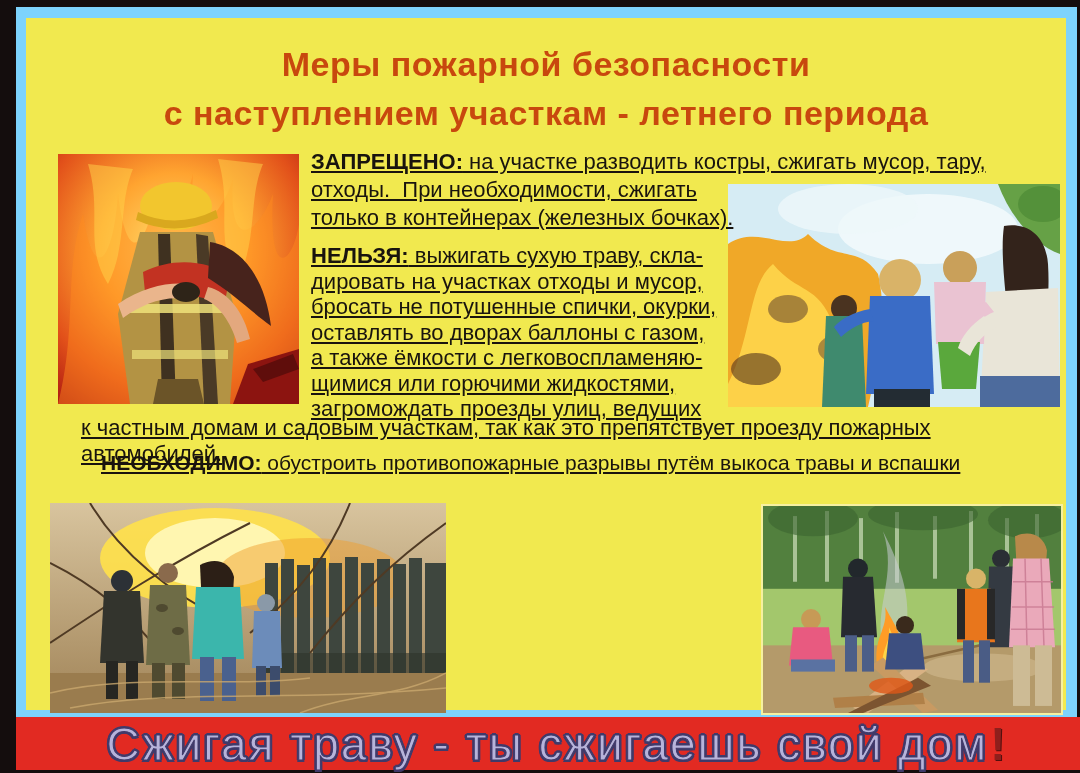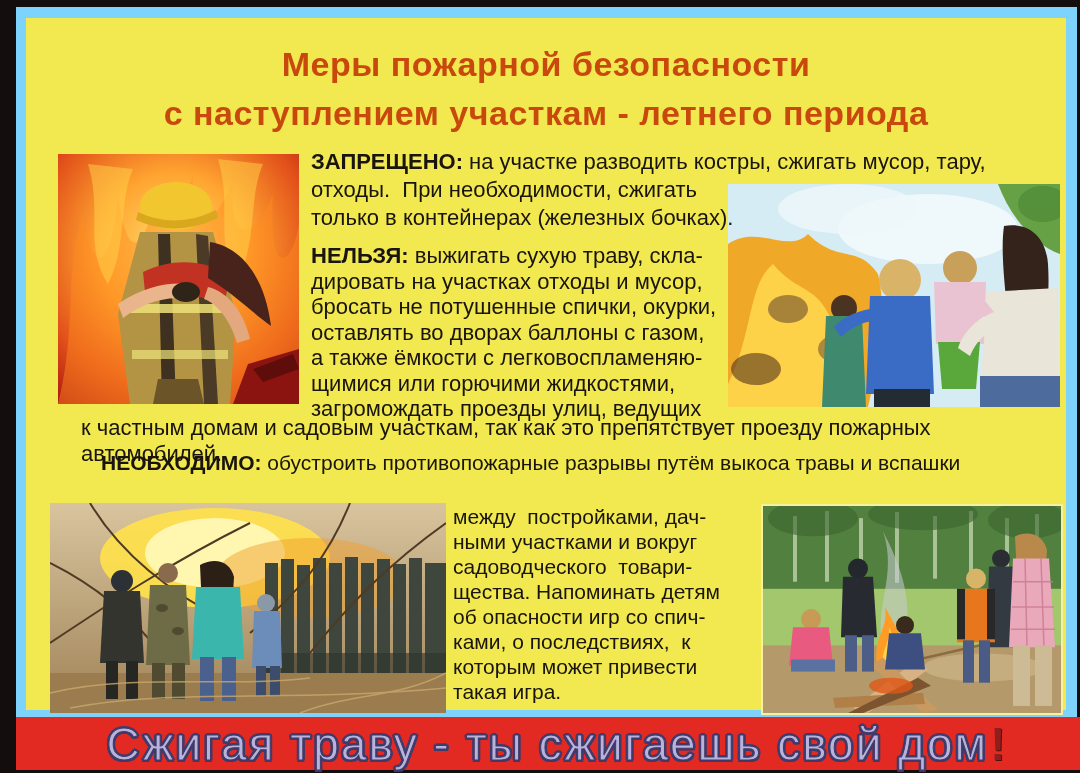--- a/index.html
+++ b/index.html
@@ -6,21 +6,21 @@
   .poster{position:relative;width:1080px;height:773px;background:#140d0d;overflow:hidden;
           font-family:"Liberation Sans",sans-serif;}
   .frame{position:absolute;left:0;top:7px;right:3px;bottom:10px;background:#7dd3fc;margin-left:16px;}
   .inner{position:absolute;left:10px;top:11px;right:11px;height:692px;background:#f1e94f;}
   .title{position:absolute;left:0;right:0;text-align:center;font-weight:bold;
          color:#c8480e;font-size:34px;letter-spacing:.5px;}
   .t1{top:27px;}
   .t2{top:76px;}
   .photo{position:absolute;overflow:hidden;}
   .photo svg{display:block;width:100%;height:100%;}
-  .para{position:absolute;color:#19140e;white-space:pre-wrap;}
+  .para{position:absolute;color:#19140e;white-space:pre-wrap;text-decoration:underline;}
   .lbl{font-weight:bold;}
   .p-forbidden{left:285px;top:130px;width:760px;font-size:22px;line-height:28px;}
   .p-nelzya{left:285px;top:225px;width:430px;font-size:22px;line-height:25.5px;}
   .p-cont{left:55px;top:397px;width:980px;font-size:22px;line-height:26px;}
   .p-need{left:75px;top:432px;width:970px;font-size:21px;line-height:25px;}
   .p-mid{left:427px;top:486px;width:310px;font-size:21px;line-height:25px;}
   .ph-firefighter{left:32px;top:136px;width:241px;height:250px;}
   .ph-family{left:702px;top:166px;width:332px;height:223px;}
   .ph-fence{left:24px;top:485px;width:396px;height:210px;}
   .ph-campfire{left:735px;top:486px;width:298px;height:207px;border:2px solid #f6f0a0;}
@@ -114,28 +114,20 @@
       <div class="para p-nelzya"><span class="lbl">НЕЛЬЗЯ:</span><span> выжигать сухую траву, скла-
 дировать на участках отходы и мусор,
 бросать не потушенные спички, окурки,
 оставлять во дворах баллоны с газом,
 а также ёмкости с легковоспламеняю-
 щимися или горючими жидкостями,
 загромождать проезды улиц, ведущих</span></div>
 
       <div class="para p-need"><span class="lbl">НЕОБХОДИМО:</span><span> обустроить противопожарные разрывы путём выкоса травы и вспашки</span></div>
 
-      <div class="para p-mid">между  постройками, дач-
-ными участками и вокруг
-садоводческого  товари-
-щества. Напоминать детям
-об опасности игр со спич-
-ками, о последствиях,  к
-которым может привести
-такая игра.</div>
 
       <div class="photo ph-fence">
         <svg viewBox="0 0 396 210" preserveAspectRatio="none">
           <defs>
             <linearGradient id="g3" x1="0" y1="0" x2="0" y2="1">
               <stop offset="0%" stop-color="#d8c49e"></stop>
                 <stop offset="100%" stop-color="#a08357"></stop>
             </linearGradient>
           </defs>
           <rect width="396" height="210" fill="url(#g3)"></rect>

